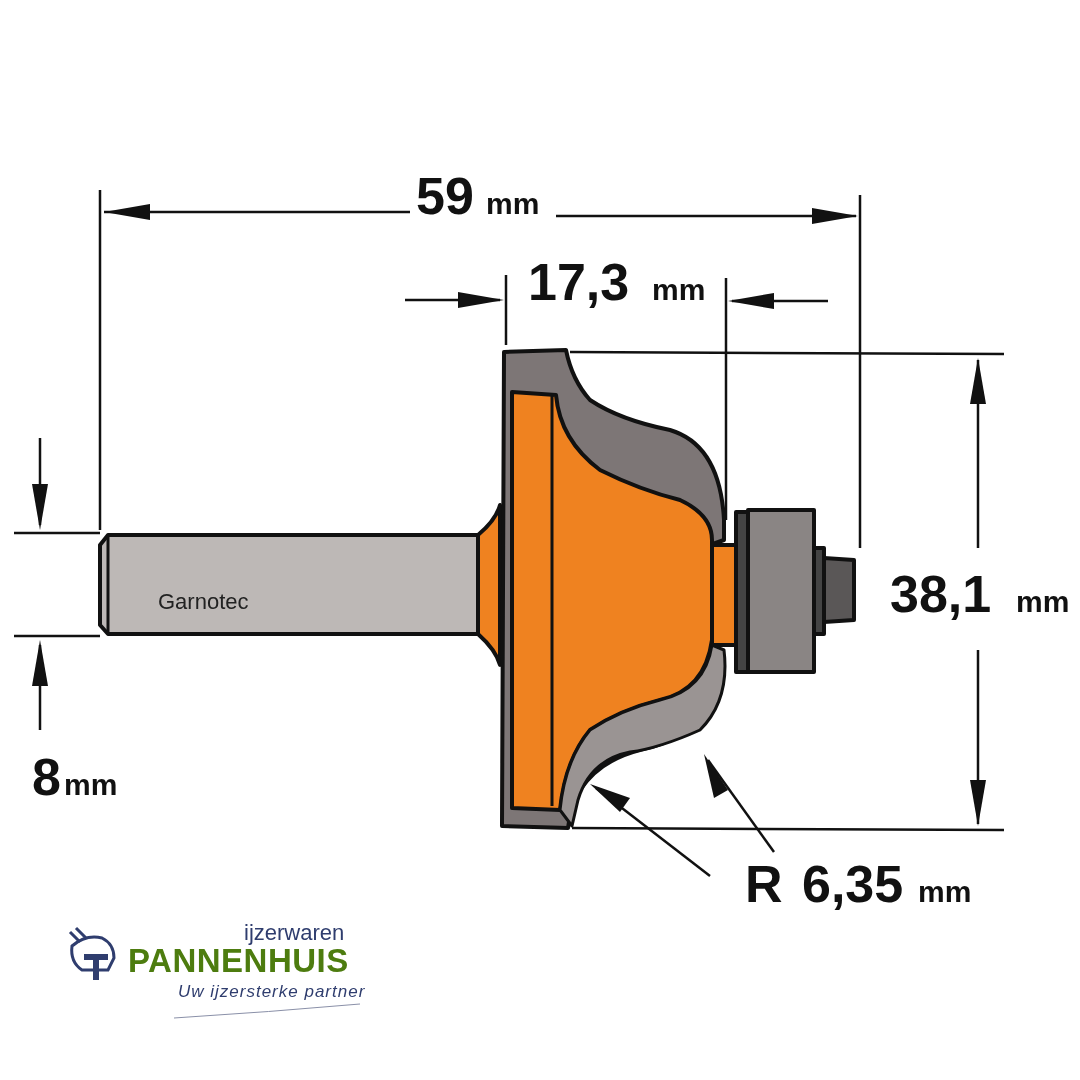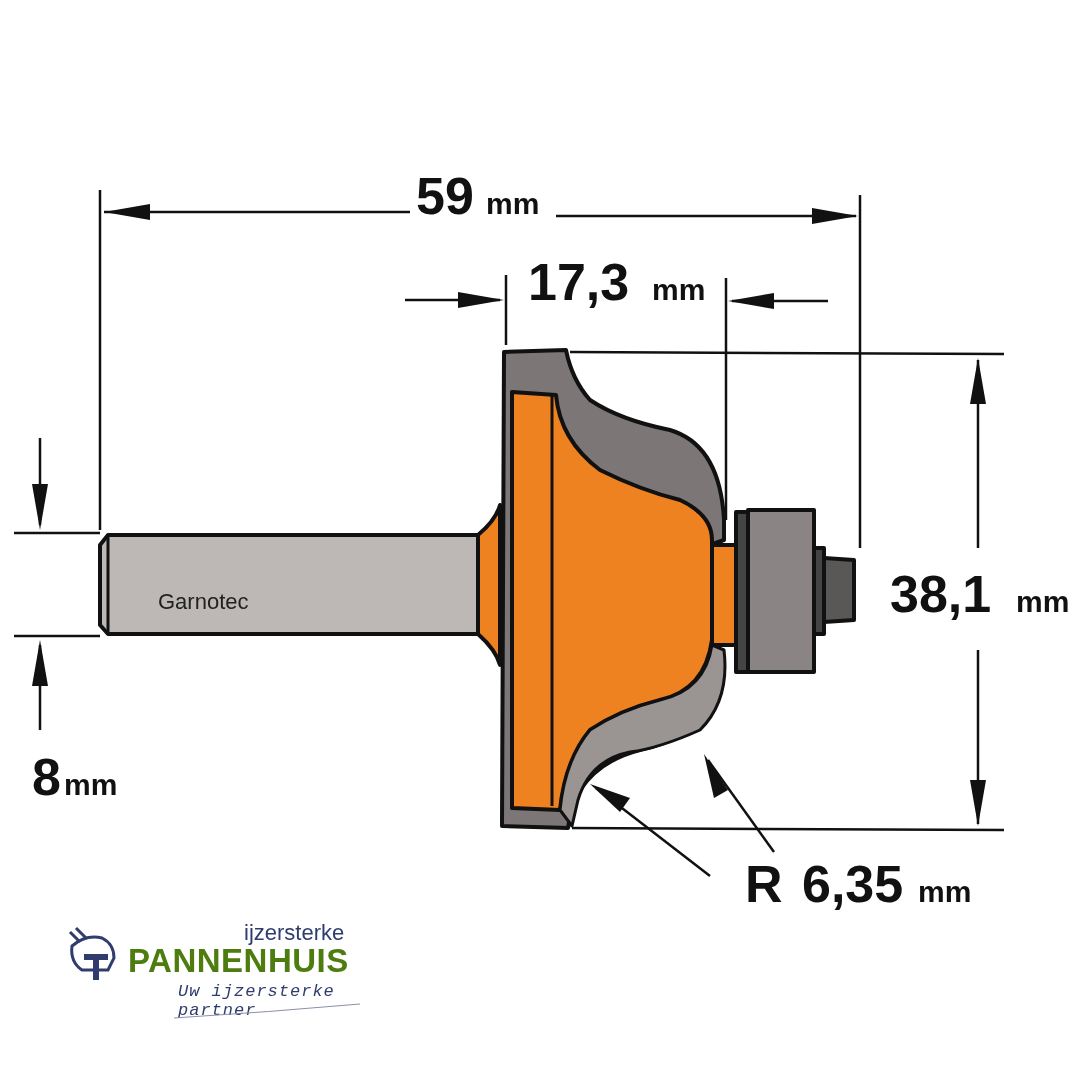--- a/index.html
+++ b/index.html
@@ -4,21 +4,21 @@
   <style>
     html, body { margin: 0; padding: 0; background: #ffffff; }
     body { width: 1080px; height: 1080px; position: relative; overflow: hidden; }
     #canvas { position: absolute; left: 0; top: 0; width: 1080px; height: 1080px; }
     .dim-text { font-family: "Liberation Sans", sans-serif; font-weight: bold; fill: #111; }
     .unit { font-family: "Liberation Sans", sans-serif; font-weight: bold; fill: #111; }
     .brand-text { font-family: "Liberation Sans", sans-serif; fill: #222; }
     .logo { position: absolute; left: 60px; top: 918px; width: 320px; height: 110px; }
     .logo .top { position: absolute; left: 184px; top: 2px; font-family: "Liberation Sans", sans-serif; font-size: 22px; color: #2f3d6e; }
     .logo .main { position: absolute; left: 68px; top: 24px; font-family: "Liberation Sans", sans-serif; font-weight: bold; font-size: 33px; color: #4d7c0f; letter-spacing: 0.5px; }
-    .logo .tag { position: absolute; left: 118px; top: 64px; font-family: Liberation Mono, monospace; font-style: italic; font-size: 17px; color: #2f3d6e; letter-spacing: 1px; }
+    .logo .tag { position: absolute; left: 118px; top: 64px; font-family: Liberation Sans, sans-serif; font-style: italic; font-size: 17px; color: #2f3d6e; letter-spacing: 1px; }
   </style>
 </head>
 <body>
 
 <svg id="canvas" viewBox="0 0 1080 1080">
   <defs>
     <marker id="arr" markerWidth="12" markerHeight="10" refX="11" refY="5" orient="auto" markerUnits="userSpaceOnUse">
       <path d="M0,1 L12,5 L0,9 Z" fill="#111"></path>
     </marker>
   </defs>
@@ -104,19 +104,19 @@
   <text x="802" y="902" class="dim-text" font-size="52">6,35</text>
   <text x="918" y="902" class="unit" font-size="30">mm</text>
 </svg>
 
 <div class="logo">
   <svg style="position:absolute;left:4px;top:8px" width="58" height="58" viewBox="0 0 58 58">
     <path d="M6,6 L16,16 M12,2 L22,12" stroke="#2f3d6e" stroke-width="3" fill="none"></path>
     <path d="M8,20 Q22,8 38,12 Q50,18 50,32 L44,44 L18,44 Q6,36 8,20 Z" stroke="#2f3d6e" stroke-width="3" fill="none"></path>
     <path d="M20,28 L44,28 L44,34 L35,34 L35,54 L29,54 L29,34 L20,34 Z" fill="#2f3d6e"></path>
   </svg>
-  <div class="top">ijzersterke</div>
+  <div class="top">ijzerwaren</div>
   <div class="main">PANNENHUIS</div>
   <div class="tag">Uw ijzersterke partner</div>
   <svg style="position:absolute;left:110px;top:84px" width="200" height="20" viewBox="0 0 200 20">
     <path d="M4,16 Q100,10 190,2" stroke="#8a90a8" stroke-width="1" fill="none"></path>
   </svg>
 </div>
 
 </body></html>

